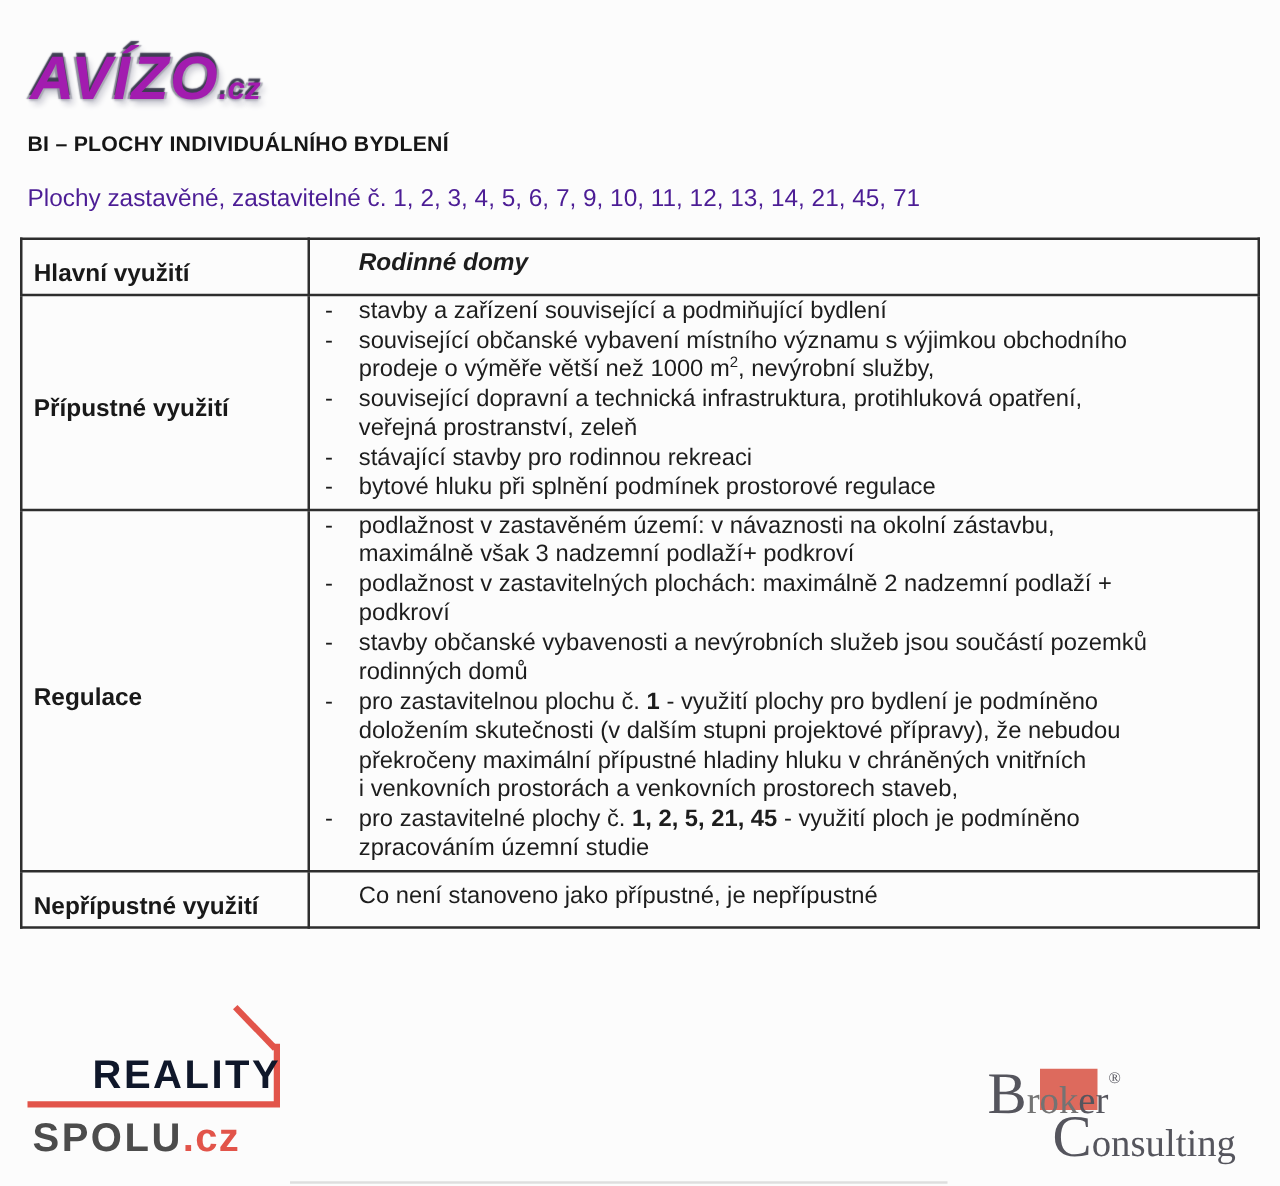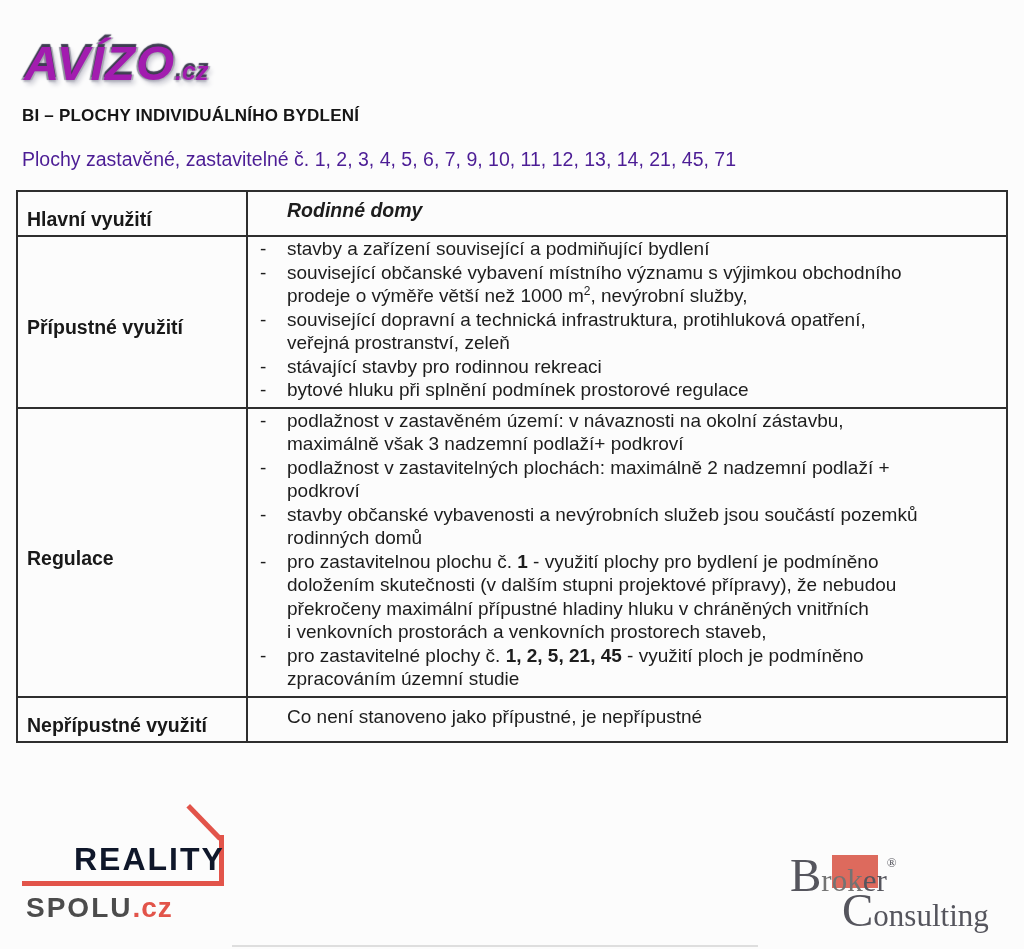--- a/index.html
+++ b/index.html
@@ -79,21 +79,21 @@
   .reality .base-bar {
     position:absolute; left:2px; top:84px; width:202px; height:5px;
     background:#e2544a;
   }
   .reality .word1 {
     position:absolute; left:6px; top:44px;
     font-size:32px; font-weight:800; letter-spacing:2px; color:#0f172a;margin-left:48px;
   }
   .reality .word2 {
     position:absolute; left:6px; top:95px;
-    font-size:28px; font-weight:800; letter-spacing:2px; color:#4c4c4c;
+    font-size:32px; font-weight:800; letter-spacing:2px; color:#4c4c4c;
   }
   .reality .cz-red { color:#e2544a; letter-spacing:1px; }
 
   
   .broker {
     position:absolute; left:788px; top:852px; width:232px; height:92px;
     font-family:"Liberation Serif", serif; color:#55555d;
   }
   .broker .b-square {
     position:absolute; left:44px; top:3px; width:46px; height:33px;

